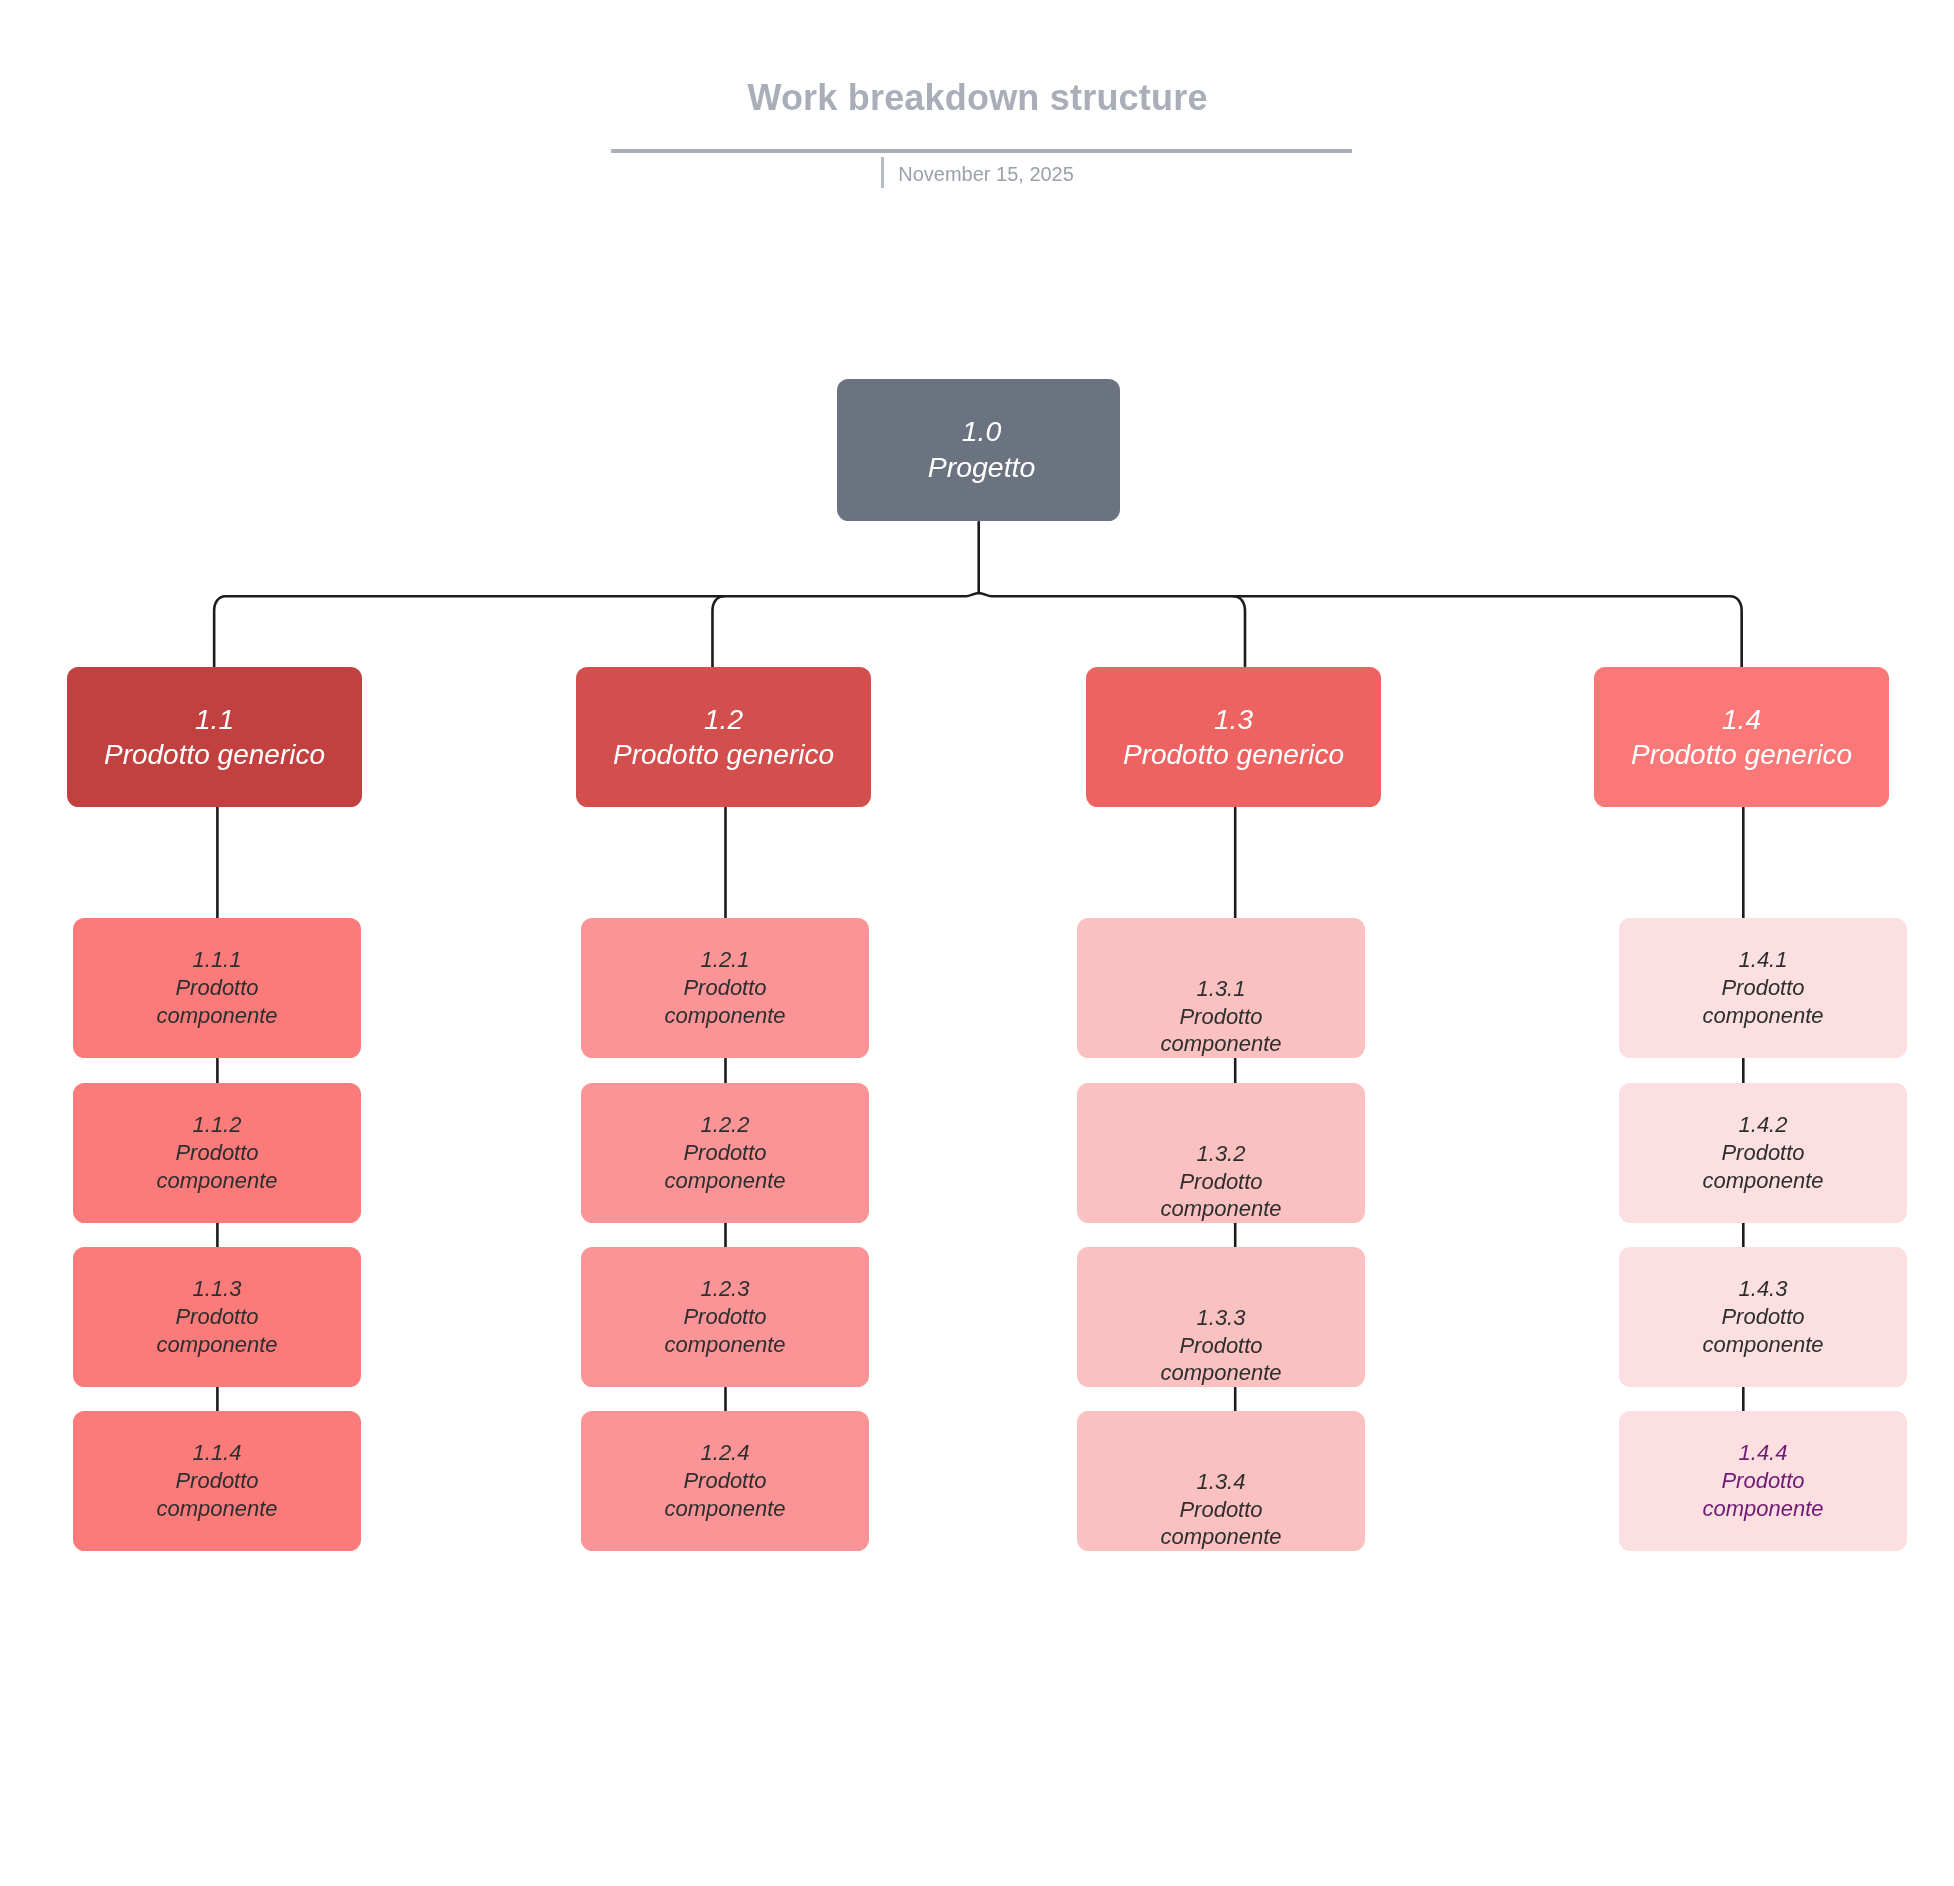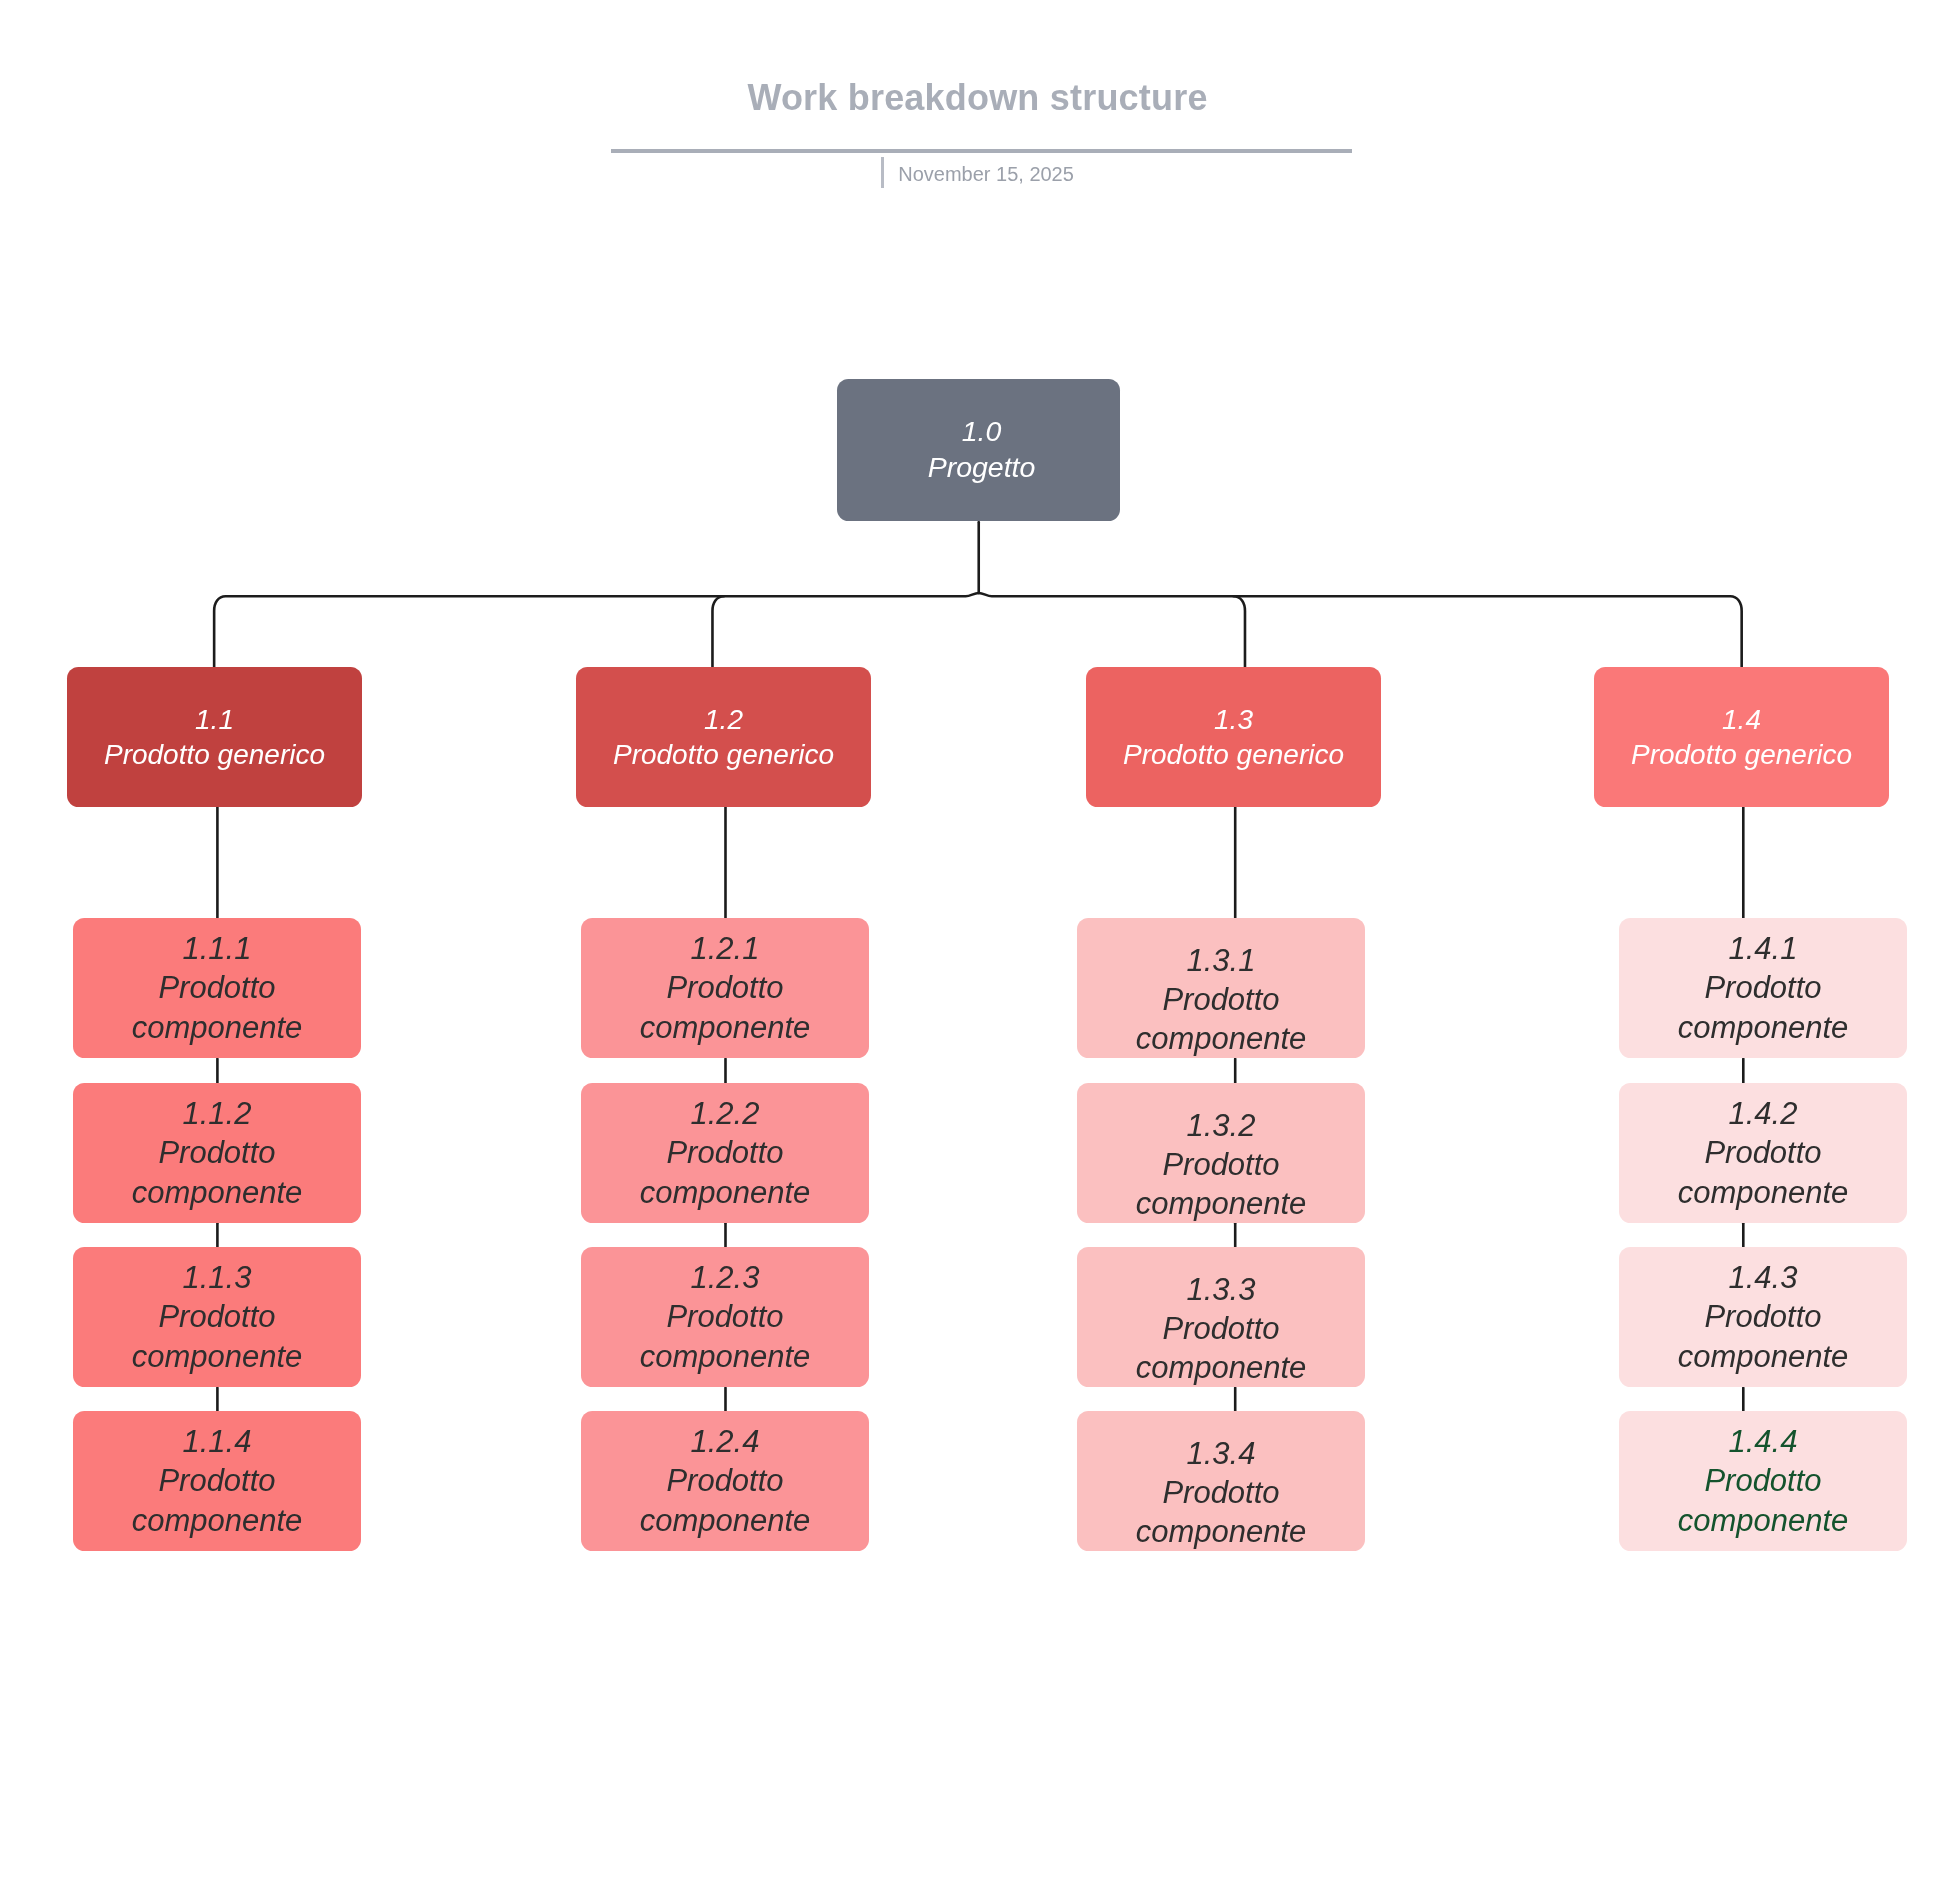--- a/index.html
+++ b/index.html
@@ -125,21 +125,21 @@
   }
   .node-l1.c0 { left: 67px; }
   .node-l1.c1 { left: 576px; }
   .node-l1.c2 { left: 1086px; }
   .node-l1.c3 { left: 1594px; }
 
   .node-l2 {
     width: 288px;
     height: 140px;
     color: #2e2e2e;
-    font-size: 31px;
+    font-size: 22px;
   }
   .node-l2.c0 { left: 73px; }
   .node-l2.c1 { left: 581px; }
   .node-l2.c2 { left: 1077px; justify-content: flex-end; }
   .node-l2.c3 { left: 1599px; margin-left: 20px; }
 
   .node-l2.r0 { top: 918px; }
   .node-l2.r1 { top: 1083px; }
   .node-l2.r2 { top: 1247px; }
   .node-l2.r3 { top: 1411px; }
@@ -282,20 +282,20 @@
   <div class="node node-l2 c3 r1" style="background: rgb(252, 223, 224); color: rgb(46, 46, 46);">
     <span class="ln">1.4.2</span>
     <span class="ln">Prodotto</span>
     <span class="ln">componente</span>
   </div>
   <div class="node node-l2 c3 r2" style="background: rgb(252, 223, 224); color: rgb(46, 46, 46);">
     <span class="ln">1.4.3</span>
     <span class="ln">Prodotto</span>
     <span class="ln">componente</span>
   </div>
-  <div class="node node-l2 c3 r3" style="background: rgb(252, 223, 224); color: #14532d;">
+  <div class="node node-l2 c3 r3" style="background: rgb(252, 223, 224); color: #701a75;">
     <span class="ln">1.4.4</span>
     <span class="ln">Prodotto</span>
     <span class="ln">componente</span>
   </div>
 
 </div>
 
 
 </body></html>

